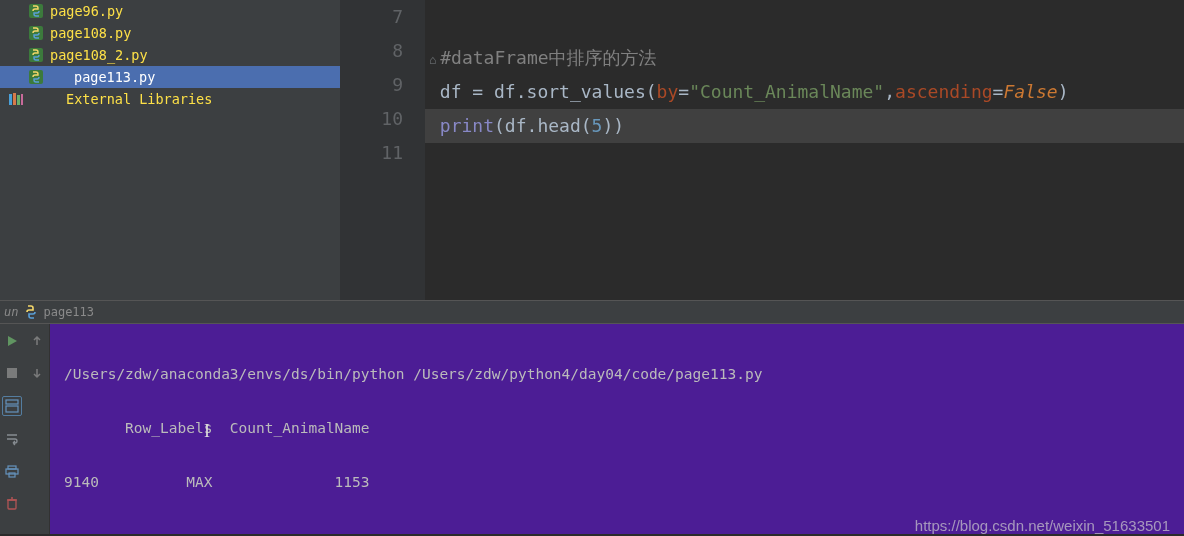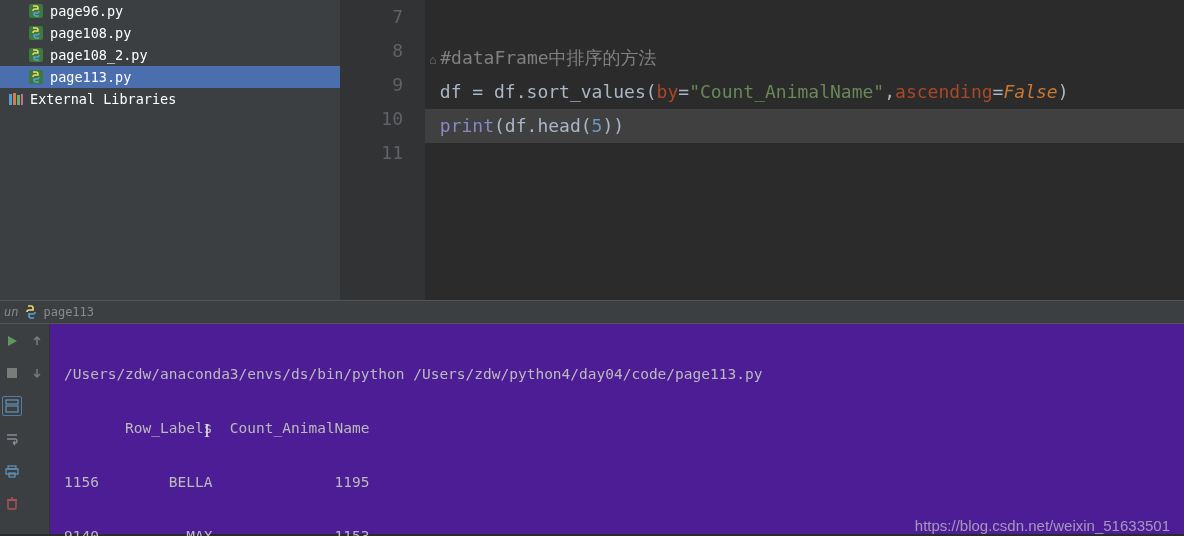--- a/index.html
+++ b/index.html
@@ -22,37 +22,39 @@
     padding-top: 0;
     overflow: hidden;
   }
   .tree-item {
     display: flex;
     align-items: center;
     height: 22px;
     padding-left: 28px;
     cursor: pointer;
     font-size: 13.5px;
-    color: #ffffff;
+    color: #fde047;
   }
   .tree-item.selected {
     background: #4b6eaf;
     color: #ffffff;
+    gap: 24px;
   }
   .tree-item .file-icon {
     width: 16px;
     height: 16px;
     margin-right: 6px;
     display: inline-flex;
     align-items: center;
     justify-content: center;
   }
   .file-icon svg { display: block; }
   .libs-item {
     padding-left: 8px;
+    gap: 36px;
   }
   .libs-icon {
     width: 16px; height: 16px;
     margin-right: 6px;
     display: inline-flex;
     align-items: center;
     justify-content: center;
   }
   .editor {
     flex: 1;
@@ -314,21 +316,20 @@
         <svg width="12" height="12">
             <path d="M6 2v8M3 7l3 3 3-3" stroke="#8a8a8a" stroke-width="1.5" fill="none"></path>
           </svg>
       </div>
     </div>
   </div>
 
   <div class="console">
 <span style="display: block;">/Users/zdw/anaconda3/envs/ds/bin/python /Users/zdw/python4/day04/code/page113.py</span>
 <span style="display: block;">       Row_Labels  Count_AnimalName</span>
-<span style="display: block;">1156        BELLA              1195</span>
 <span style="display: block;">9140          MAX              1153</span>
 
 
 
     <span class="text-cursor" style="display: block;">I</span>
   </div>
 </div>
 
 <div class="watermark">https://blog.csdn.net/weixin_51633501</div>
 

